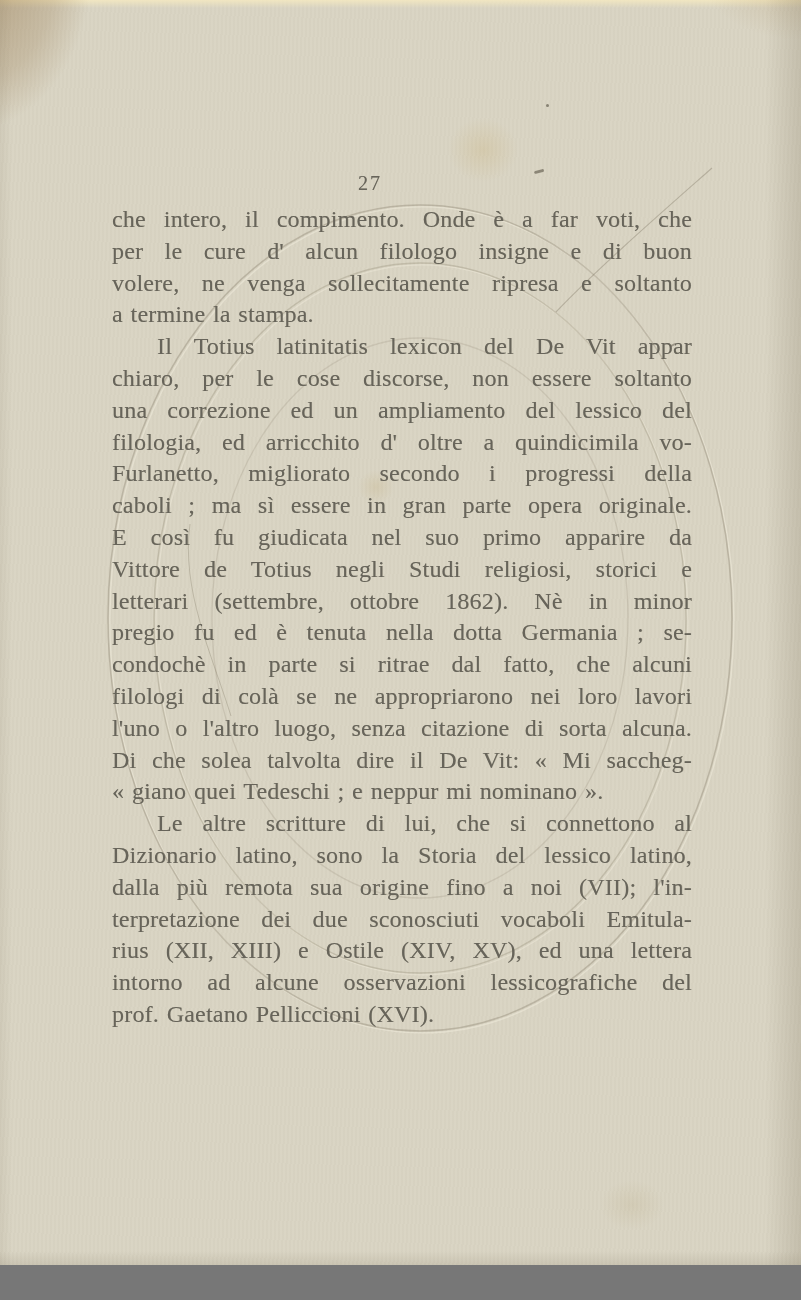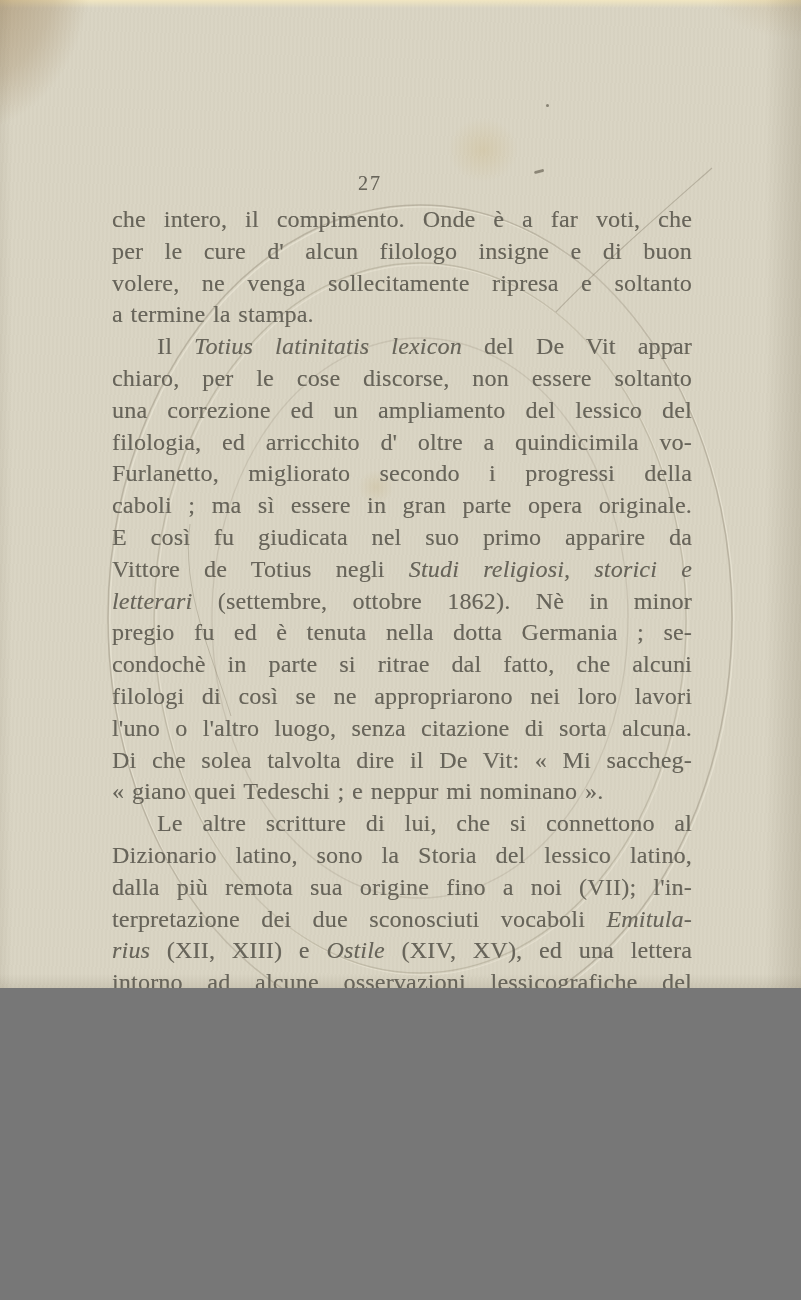--- a/index.html
+++ b/index.html
@@ -1,20 +1,20 @@
 <!DOCTYPE html>
 <html style="--paper: #d9d4c3; --ink: #67645a;"><head>
 <meta charset="utf-8">
 <style>
   html,body { margin:0; padding:0; background:#777; }
   :root { --paper:#d9d4c3; --ink:#67645a; }
 
   .scan {
     position:relative;
-    width:801px; height:988px;
+    width:801px; height:1265px;
     margin:0 auto;
     overflow:hidden;
     background:
       repeating-linear-gradient(93deg, rgba(255,255,255,0.018) 0 2px, rgba(60,50,30,0.016) 2px 4px),
       radial-gradient(120% 115% at 45% 45%, rgba(0,0,0,0) 68%, rgba(110,100,80,0.12) 100%),
       var(--paper);
     font-family:"Liberation Serif","DejaVu Serif",serif;
   }
 
   .watermark { position:absolute; inset:0; pointer-events:none; }
@@ -62,21 +62,21 @@
     position:absolute; left:112px; top:204px; width:580px;
     font-size:24px; line-height:31.8px;
     color:var(--ink);
     letter-spacing:0.2px;
     word-spacing:1.5px;
     text-shadow:0.3px 0.3px 0.5px rgba(90,85,70,0.35);
   }
   #text-block .line { text-align:justify; text-align-last:justify; white-space:normal; }
   #text-block .line.end { text-align-last:left; }
   #text-block .line.indent { text-indent:45px; }
-  #text-block .it { font-style:italic; }
+  #text-block .it { }
 </style>
 </head>
 <body>
 
 <div class="scan">
 
   <svg class="watermark" width="801" height="1300" viewBox="0 0 801 1300">
     <g fill="none">
       <ellipse cx="421" cy="619" rx="312" ry="413" stroke="rgba(245,240,224,0.45)" stroke-width="1.4" transform="translate(0.9,0.9)"></ellipse>
       <ellipse cx="420" cy="618" rx="312" ry="413" stroke="rgba(117,107,85,0.30)" stroke-width="1.5"></ellipse>
@@ -113,21 +113,21 @@
       <div class="line"><span>chiaro, per le cose discorse, non essere soltanto</span></div>
       <div class="line"><span>una correzione ed un ampliamento del lessico del</span></div>
       <div class="line"><span>filologia, ed arricchito d' oltre a quindicimila vo-</span></div>
       <div class="line"><span>Furlanetto, migliorato secondo i progressi della</span></div>
       <div class="line"><span>caboli ; ma sì essere in gran parte opera originale.</span></div>
       <div class="line"><span>E così fu giudicata nel suo primo apparire da</span></div>
       <div class="line"><span>Vittore de Totius negli </span><span class="it">Studi religiosi, storici e</span></div>
       <div class="line"><span class="it">letterari</span><span> (settembre, ottobre 1862). Nè in minor</span></div>
       <div class="line"><span>pregio fu ed è tenuta nella dotta Germania ; se-</span></div>
       <div class="line"><span>condochè in parte si ritrae dal fatto, che alcuni</span></div>
-      <div class="line"><span>filologi di così se ne appropriarono nei loro lavori</span></div>
+      <div class="line"><span>filologi di colà se ne appropriarono nei loro lavori</span></div>
       <div class="line"><span>l'uno o l'altro luogo, senza citazione di sorta alcuna.</span></div>
       <div class="line"><span>Di che solea talvolta dire il De Vit: « Mi saccheg-</span></div>
       <div class="line end"><span>« giano quei Tedeschi ; e neppur mi nominano ».</span></div>
       <div class="line indent"><span>Le altre scritture di lui, che si connettono al</span></div>
       <div class="line"><span>Dizionario latino, sono la Storia del lessico latino,</span></div>
       <div class="line"><span>dalla più remota sua origine fino a noi (VII); l'in-</span></div>
       <div class="line"><span>terpretazione dei due sconosciuti vocaboli </span><span class="it">Emitula-</span></div>
       <div class="line"><span class="it">rius</span><span> (XII, XIII) e </span><span class="it">Ostile</span><span> (XIV, XV), ed una lettera</span></div>
       <div class="line"><span>intorno ad alcune osservazioni lessicografiche del</span></div>
       <div class="line end"><span>prof. Gaetano Pelliccioni (XVI).</span></div>

